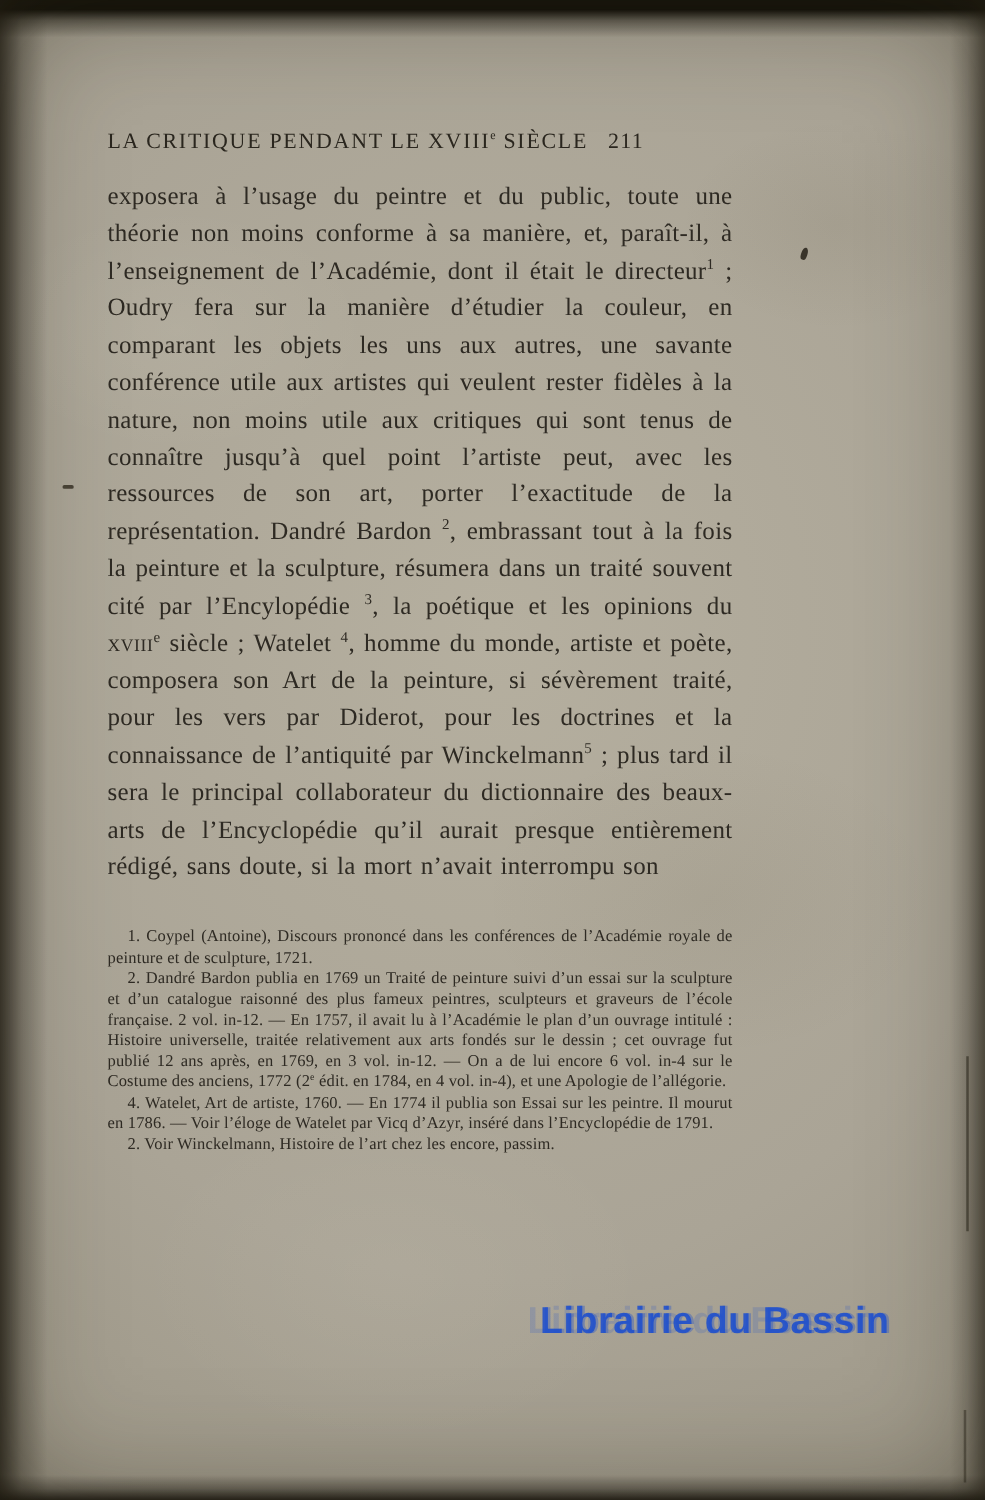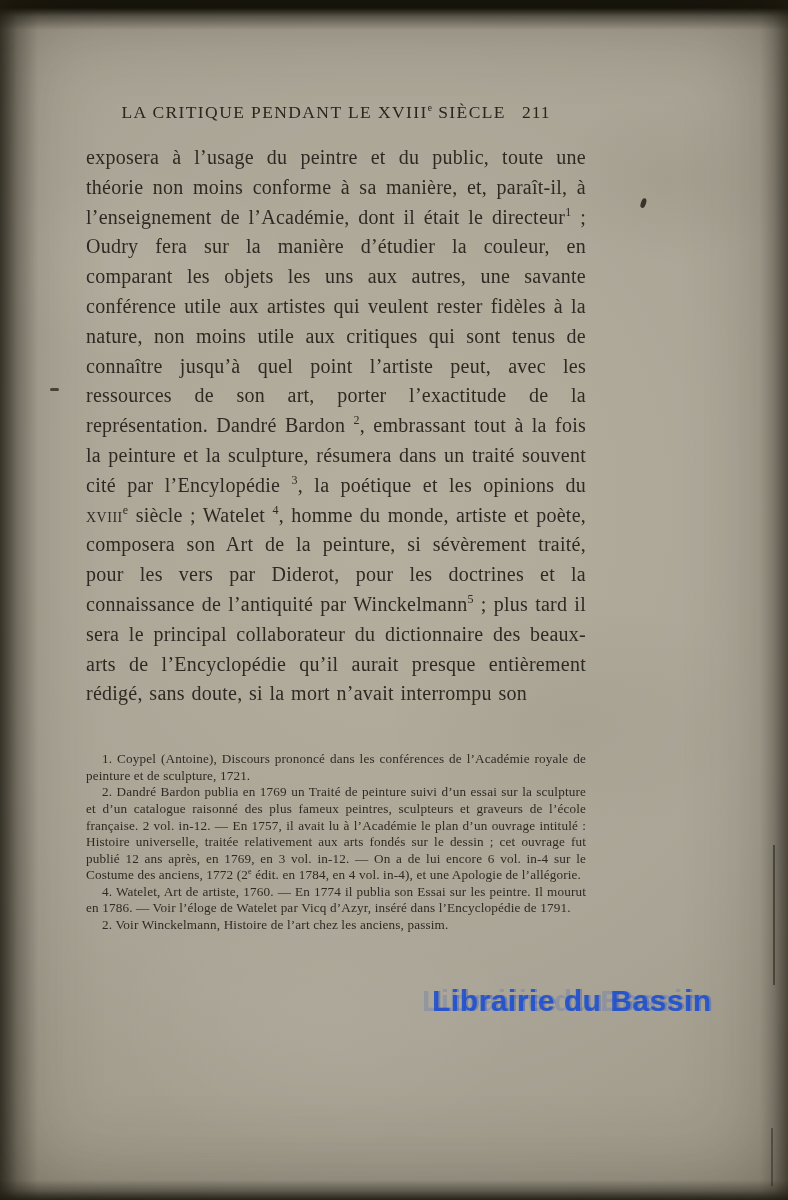--- a/index.html
+++ b/index.html
@@ -22,34 +22,34 @@
   .edge-top { position:absolute; top:0; left:0; right:0; height:30px; pointer-events:none;
     background:linear-gradient(180deg, #121008 0%, #121008 26%, rgba(18,16,8,0.45) 55%, rgba(18,16,8,0) 100%); }
   .edge-bottom { position:absolute; bottom:0; left:0; right:0; height:20px; pointer-events:none;
     background:linear-gradient(0deg, rgba(18,15,9,0.85) 0%, rgba(18,15,9,0.35) 45%, rgba(18,15,9,0) 100%); }
   .edge-left { position:absolute; top:0; bottom:0; left:0; width:38px; pointer-events:none;
     background:linear-gradient(90deg, rgba(24,20,12,0.72) 0%, rgba(24,20,12,0.28) 45%, rgba(24,20,12,0) 100%); }
   .edge-right { position:absolute; top:0; bottom:0; right:0; width:28px; pointer-events:none;
     background:linear-gradient(270deg, rgba(24,20,12,0.5) 0%, rgba(24,20,12,0.18) 50%, rgba(24,20,12,0) 100%); }
 
   .content { position:absolute; left:86px; top:102px; width:500px; }
-  .running-head { text-align:center; font-size:17.5px; letter-spacing:1.4px; color:#2a261e; margin-bottom:20px; white-space:nowrap; }
+  .running-head { text-align:left; font-size:17.5px; letter-spacing:1.4px; color:#2a261e; margin-bottom:20px; white-space:nowrap; }
   .running-head sup { font-size:0.55em; vertical-align:super; letter-spacing:0.5px; }
   .pagenum { margin-left:16px; letter-spacing:1px; }
 
   .body-text { margin:0; font-size:20px; line-height:29.8px; text-align:justify; letter-spacing:0.25px; word-spacing:1.4px; }
   .body-text sup, .footnotes sup { font-size:0.6em; vertical-align:super; line-height:0; }
   .it { }
   .sc { font-variant:small-caps; letter-spacing:0.5px; }
 
-  .footnotes { margin-top:42px; font-size:13.2px; line-height:16.6px; text-align:justify; letter-spacing:0.15px; }
+  .footnotes { margin-top:32px; font-size:13.2px; line-height:16.6px; text-align:justify; letter-spacing:0.15px; }
   .footnotes p { margin:0; text-indent:16px; }
 
   .watermark {
-    position:absolute; left:432px; top:984px; z-index:5;
+    position:absolute; left:432px; top:1040px; z-index:5;
     font-family:"Liberation Sans", sans-serif; font-size:30px; font-weight:700;
     color:rgba(30,78,205,0.88); letter-spacing:0.5px; white-space:nowrap;
     text-shadow: 2px 0 0 rgba(30,78,205,0.35), -10px 0 0 rgba(30,78,205,0.18);
   }
 
   .speck-apostrophe { position:absolute; top:198px; left:641px; width:5px; height:10px;
     background:#39342a; border-radius:60% 60% 50% 50%; transform:rotate(18deg); }
   .speck-dash { position:absolute; top:388px; left:50px; width:9px; height:3px; background:#4a4437; border-radius:2px; }
   .edge-tick-1 { position:absolute; right:13px; top:845px; width:2px; height:140px; background:rgba(40,35,25,0.55); }
   .edge-tick-2 { position:absolute; right:15px; top:1128px; width:2px; height:58px; background:rgba(40,35,25,0.45); }
@@ -68,21 +68,21 @@
 
     <div class="footnotes">
 
       <p><span>1. Coypel (Antoine), Discours prononcé dans les conférences de l’Académie royale de peinture et de sculpture, 1721.</span></p>
 
       <p><span>2. Dandré Bardon publia en 1769 un </span><span class="it">Traité de peinture suivi d’un essai sur la sculpture et d’un catalogue raisonné des plus fameux peintres, sculpteurs et graveurs de l’école française.</span><span> 2 vol. in-12. — En 1757, il avait lu à l’Académie le plan d’un ouvrage intitulé : </span><span class="it">Histoire universelle, traitée relativement aux arts fondés sur le dessin ;</span><span> cet ouvrage fut publié 12 ans après, en 1769, en 3 vol. in-12. — On a de lui encore 6 vol. in-4 sur le </span><span class="it">Costume des anciens</span><span>, 1772 (2</span><sup>e</sup><span> édit. en 1784, en 4 vol. in-4), et une </span><span class="it">Apologie de l’allégorie.</span></p>
 
 
       <p><span>4. Watelet, </span><span class="it">Art de artiste</span><span>, 1760. — En 1774 il publia son </span><span class="it">Essai sur les peintre</span><span>. Il mourut en 1786. — Voir l’éloge de Watelet par Vicq d’Azyr, inséré dans l’Encyclopédie de 1791.</span></p>
 
-      <p><span>2. Voir Winckelmann, </span><span class="it">Histoire de l’art chez les anciens</span><span>, passim.</span></p>
+      <p><span>2. Voir Winckelmann, </span><span class="it">Histoire de l’art chez les encore</span><span>, passim.</span></p>
 
     </div>
   </div>
 
   <div class="watermark">Librairie du Bassin</div>
 
   <div class="speck-apostrophe"></div>
   <div class="speck-dash"></div>
   <div class="edge-tick-1"></div>
   <div class="edge-tick-2"></div>

